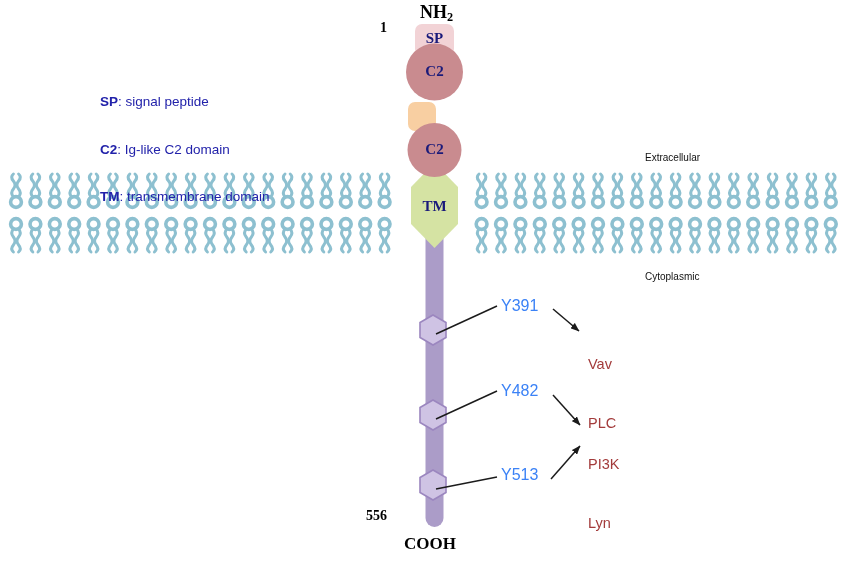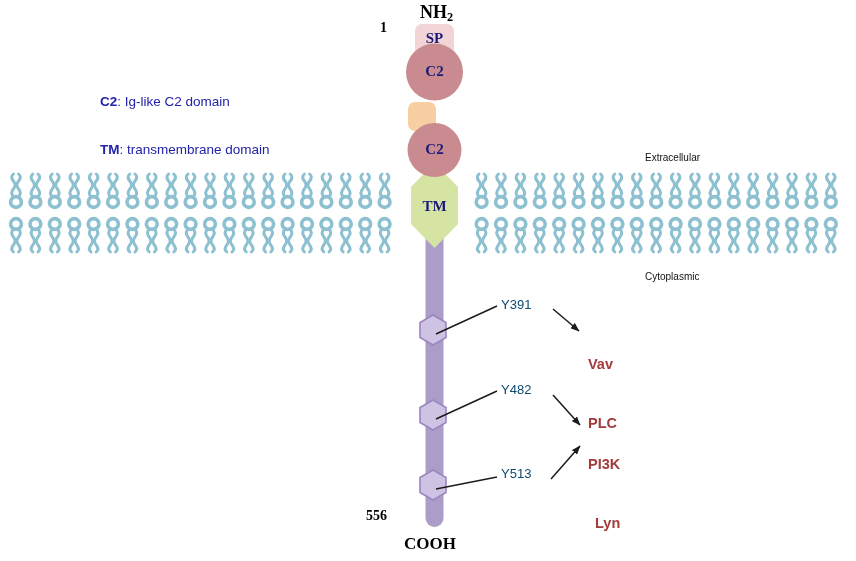--- a/index.html
+++ b/index.html
@@ -69,30 +69,30 @@
     font-family: "Liberation Sans", sans-serif;
     font-size: 10px;
     color: #111111;
     white-space: pre;
   }
 
   
   .site {
     position: absolute;
     font-family: "Liberation Sans", sans-serif;
-    font-size: 13px;
-    color: #0c4a6e;
+    font-size: 16px;
+    color: #3b82f6;
     white-space: pre;
   }
 
   
   .effector {
     position: absolute;
     font-family: "Liberation Sans", sans-serif;
-    font-weight: bold;
+    font-weight: normal;
     font-size: 14.5px;
     color: #a33b3b;
     line-height: 1.35;
     white-space: pre;
   }
   .effector span { display: block; }
 </style>
 </head>
 <body>
 
@@ -241,20 +241,21 @@
   </g>
   <g>
     <line x1="553" y1="395" x2="580" y2="425" stroke="#1b1b1b" stroke-width="1.5" marker-end="url(#arrowhead)"></line>
   </g>
   <g>
     <line x1="551" y1="479" x2="580" y2="446" stroke="#1b1b1b" stroke-width="1.5" marker-end="url(#arrowhead)"></line>
   </g>
 </svg>
 
 <div class="lbl" id="legend">
+  <span class="row"><span class="abbr">SP</span><span class="desc">: </span><span class="desc">signal peptide</span></span>
   <span class="row"><span class="abbr">C2</span><span class="desc">: </span><span class="desc">Ig-like C2 domain</span></span>
   <span class="row"><span class="abbr">TM</span><span class="desc">: </span><span class="desc">transmembrane domain</span></span>
 </div>
 
 <div class="terminus" style="left:420px; top:2px; font-size:18px;"><span>NH</span><sub>2</sub></div>
 
 <div class="terminus" style="left:380px; top:20px; font-size:14px;">1</div>
 
 <div class="domain-text" style="left:415px; top:30px; width:39px;">SP</div>
 <div class="domain-text" style="left:406px; top:63px; width:57px;">C2</div>
@@ -265,19 +266,19 @@
 <div class="compartment" style="left:645px; top:271px;">Cytoplasmic</div>
 
 <div class="site" style="left:501px; top:297px;">Y391</div>
 <div class="site" style="left:501px; top:382px;">Y482</div>
 <div class="site" style="left:501px; top:466px;">Y513</div>
 
 <div class="effector" style="left:588px; top:316px;">
   <span>Vav</span>
   <span>PLC</span>
 </div>
-<div class="effector" style="left:588px; top:416px;text-align:right;">
+<div class="effector" style="left:588px; top:416px;">
   <span>PI3K</span>
   <span>Lyn</span>
 </div>
 
 <div class="terminus" style="left:366px; top:508px; font-size:14px;">556</div>
 <div class="terminus" style="left:404px; top:534px; font-size:17px;text-align:center;">COOH</div>
 
 </body></html>

